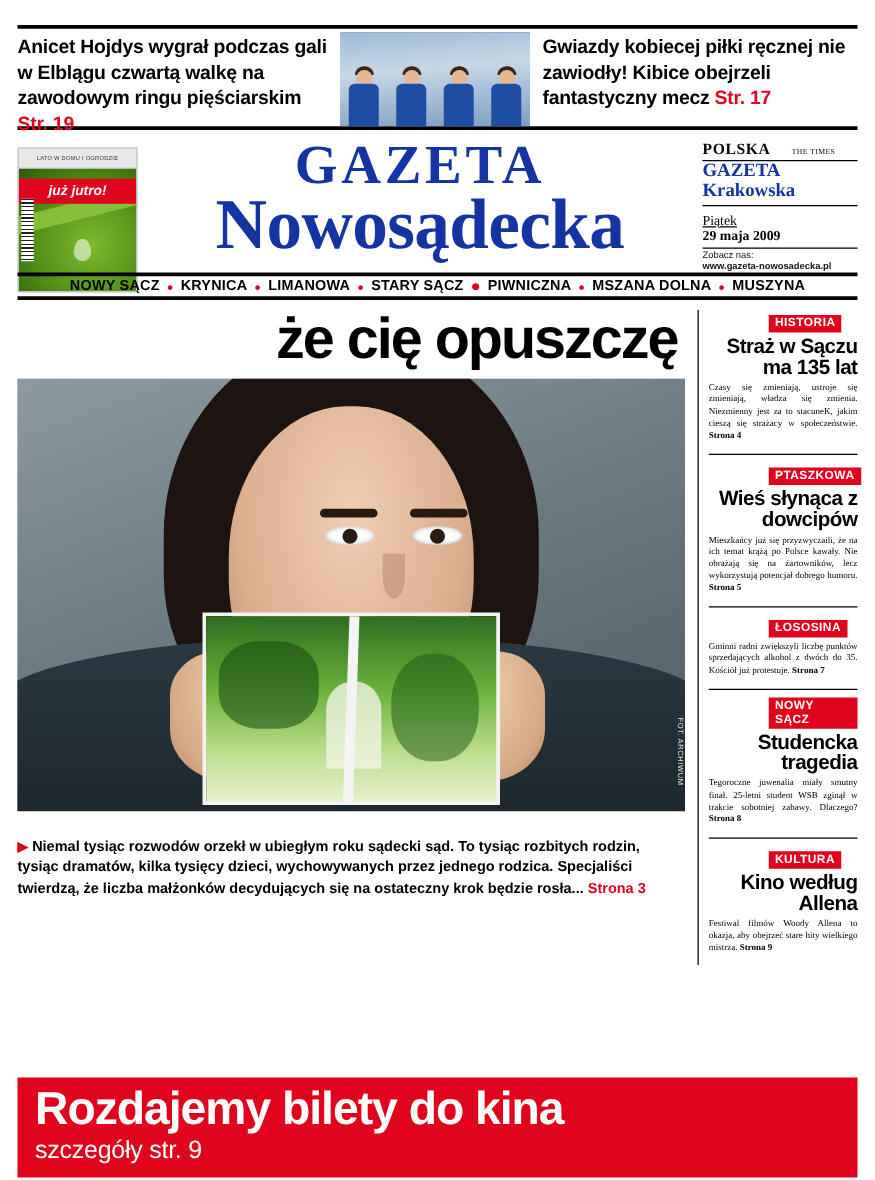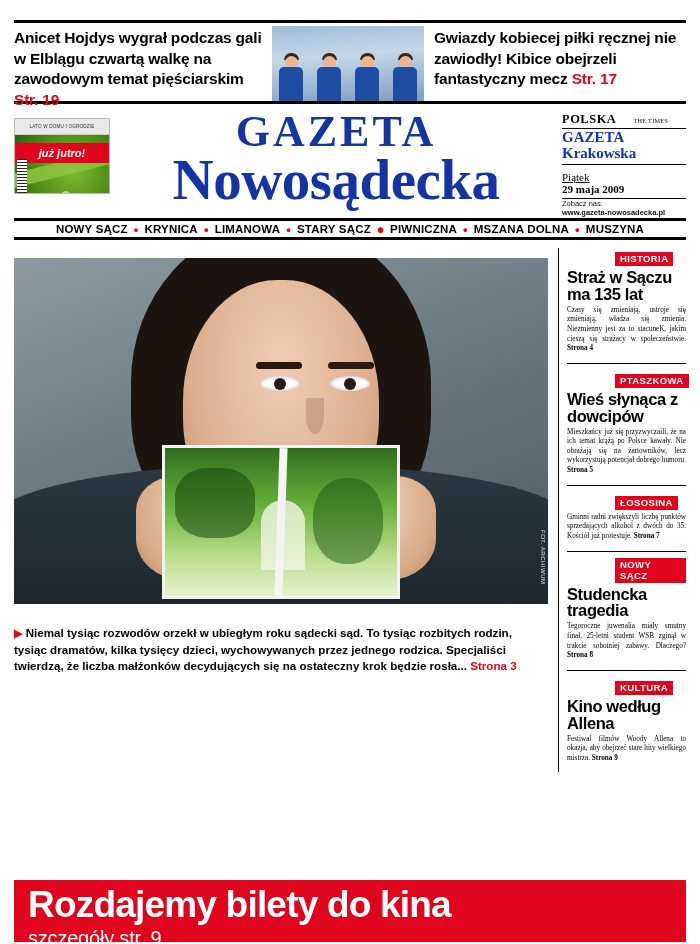--- a/index.html
+++ b/index.html
@@ -83,21 +83,21 @@
 
   
   .masthead {
     display: flex;
     align-items: flex-start;
     padding-top: 6px;
     height: 112px;
     position: relative;
   }
   .promo-box {
-    width: 96px; height: 76px;
+    width: 96px; height: 116px;
     flex: 0 0 96px;
     margin-top: 8px;
     border: 1px solid #b9b9b9;
     position: relative;
     overflow: hidden;
     background: #fff;
   }
   .promo-box .mag-top {
     height: 16px;
     background: #e9e9e9;
@@ -430,36 +430,37 @@
     padding: 1px 5px 2px 5px;
     margin-bottom: 3px;
     margin-left: 48px;
   }
   .rc-title {
     font-weight: bold;
     font-size: 16.5px;
     line-height: 1.02;
     letter-spacing: -0.4px;
     margin-bottom: 3px;
+    text-align: right;
   }
   .rc-text {
     font-size: 7.2px;
     line-height: 1.34;
     text-align: justify;
     font-family: Liberation Serif, serif;
   }
   .rc-text .page-ref { font-weight: bold; }
   .rc-sep { border-top: 1px solid #000; margin: 6px 0 6px 0; }
 
   
   .bottom-promo {
     position: absolute;
     left: 14px; right: 14px;
     bottom: 28px;
-    height: 62px;
+    height: 80px;
     background: #e0051c;
     color: #fff;
     padding: 6px 14px 8px 14px;
   }
   .bottom-promo .bp-title {
     font-weight: bold;
     font-size: 37px;
     line-height: 1.05;
     letter-spacing: -0.8px;
   }
@@ -469,21 +470,21 @@
     letter-spacing: -0.2px;
   }
 </style>
 </head>
 <body>
 
 <div class="page">
 
   <div class="topstrip">
     <div class="teaser left">
-      <span>Anicet Hojdys wygrał podczas gali w Elblągu czwartą walkę na zawodowym temat pięściarskim</span>
+      <span>Anicet Hojdys wygrał podczas gali w Elblągu czwartą walkę na zawodowym ringu pięściarskim</span>
       <span class="page-ref">Str. 19</span>
     </div>
     <div class="teaser-photo">
       <div class="sky"></div>
       <div class="row">
         <div class="player">
             <div class="hair"></div>
             <div class="head"></div>
             <div class="torso"></div>
           </div>
@@ -554,20 +555,21 @@
     <span class="dot">•</span>
     <span>MSZANA DOLNA</span>
     <span class="dot">•</span>
     <span>MUSZYNA</span>
   </div>
 
   <div class="body-cols">
 
     <div class="leftcol">
       <div class="headline">
+        <span class="l2">że cię opuszczę</span>
       </div>
 
       <div class="mainphoto">
         <div class="bg"></div>
         <div class="hair"></div>
         <div class="face"></div>
         <div class="brow l"></div>
         <div class="brow r"></div>
         <div class="eye l"></div>
         <div class="eye r"></div>

